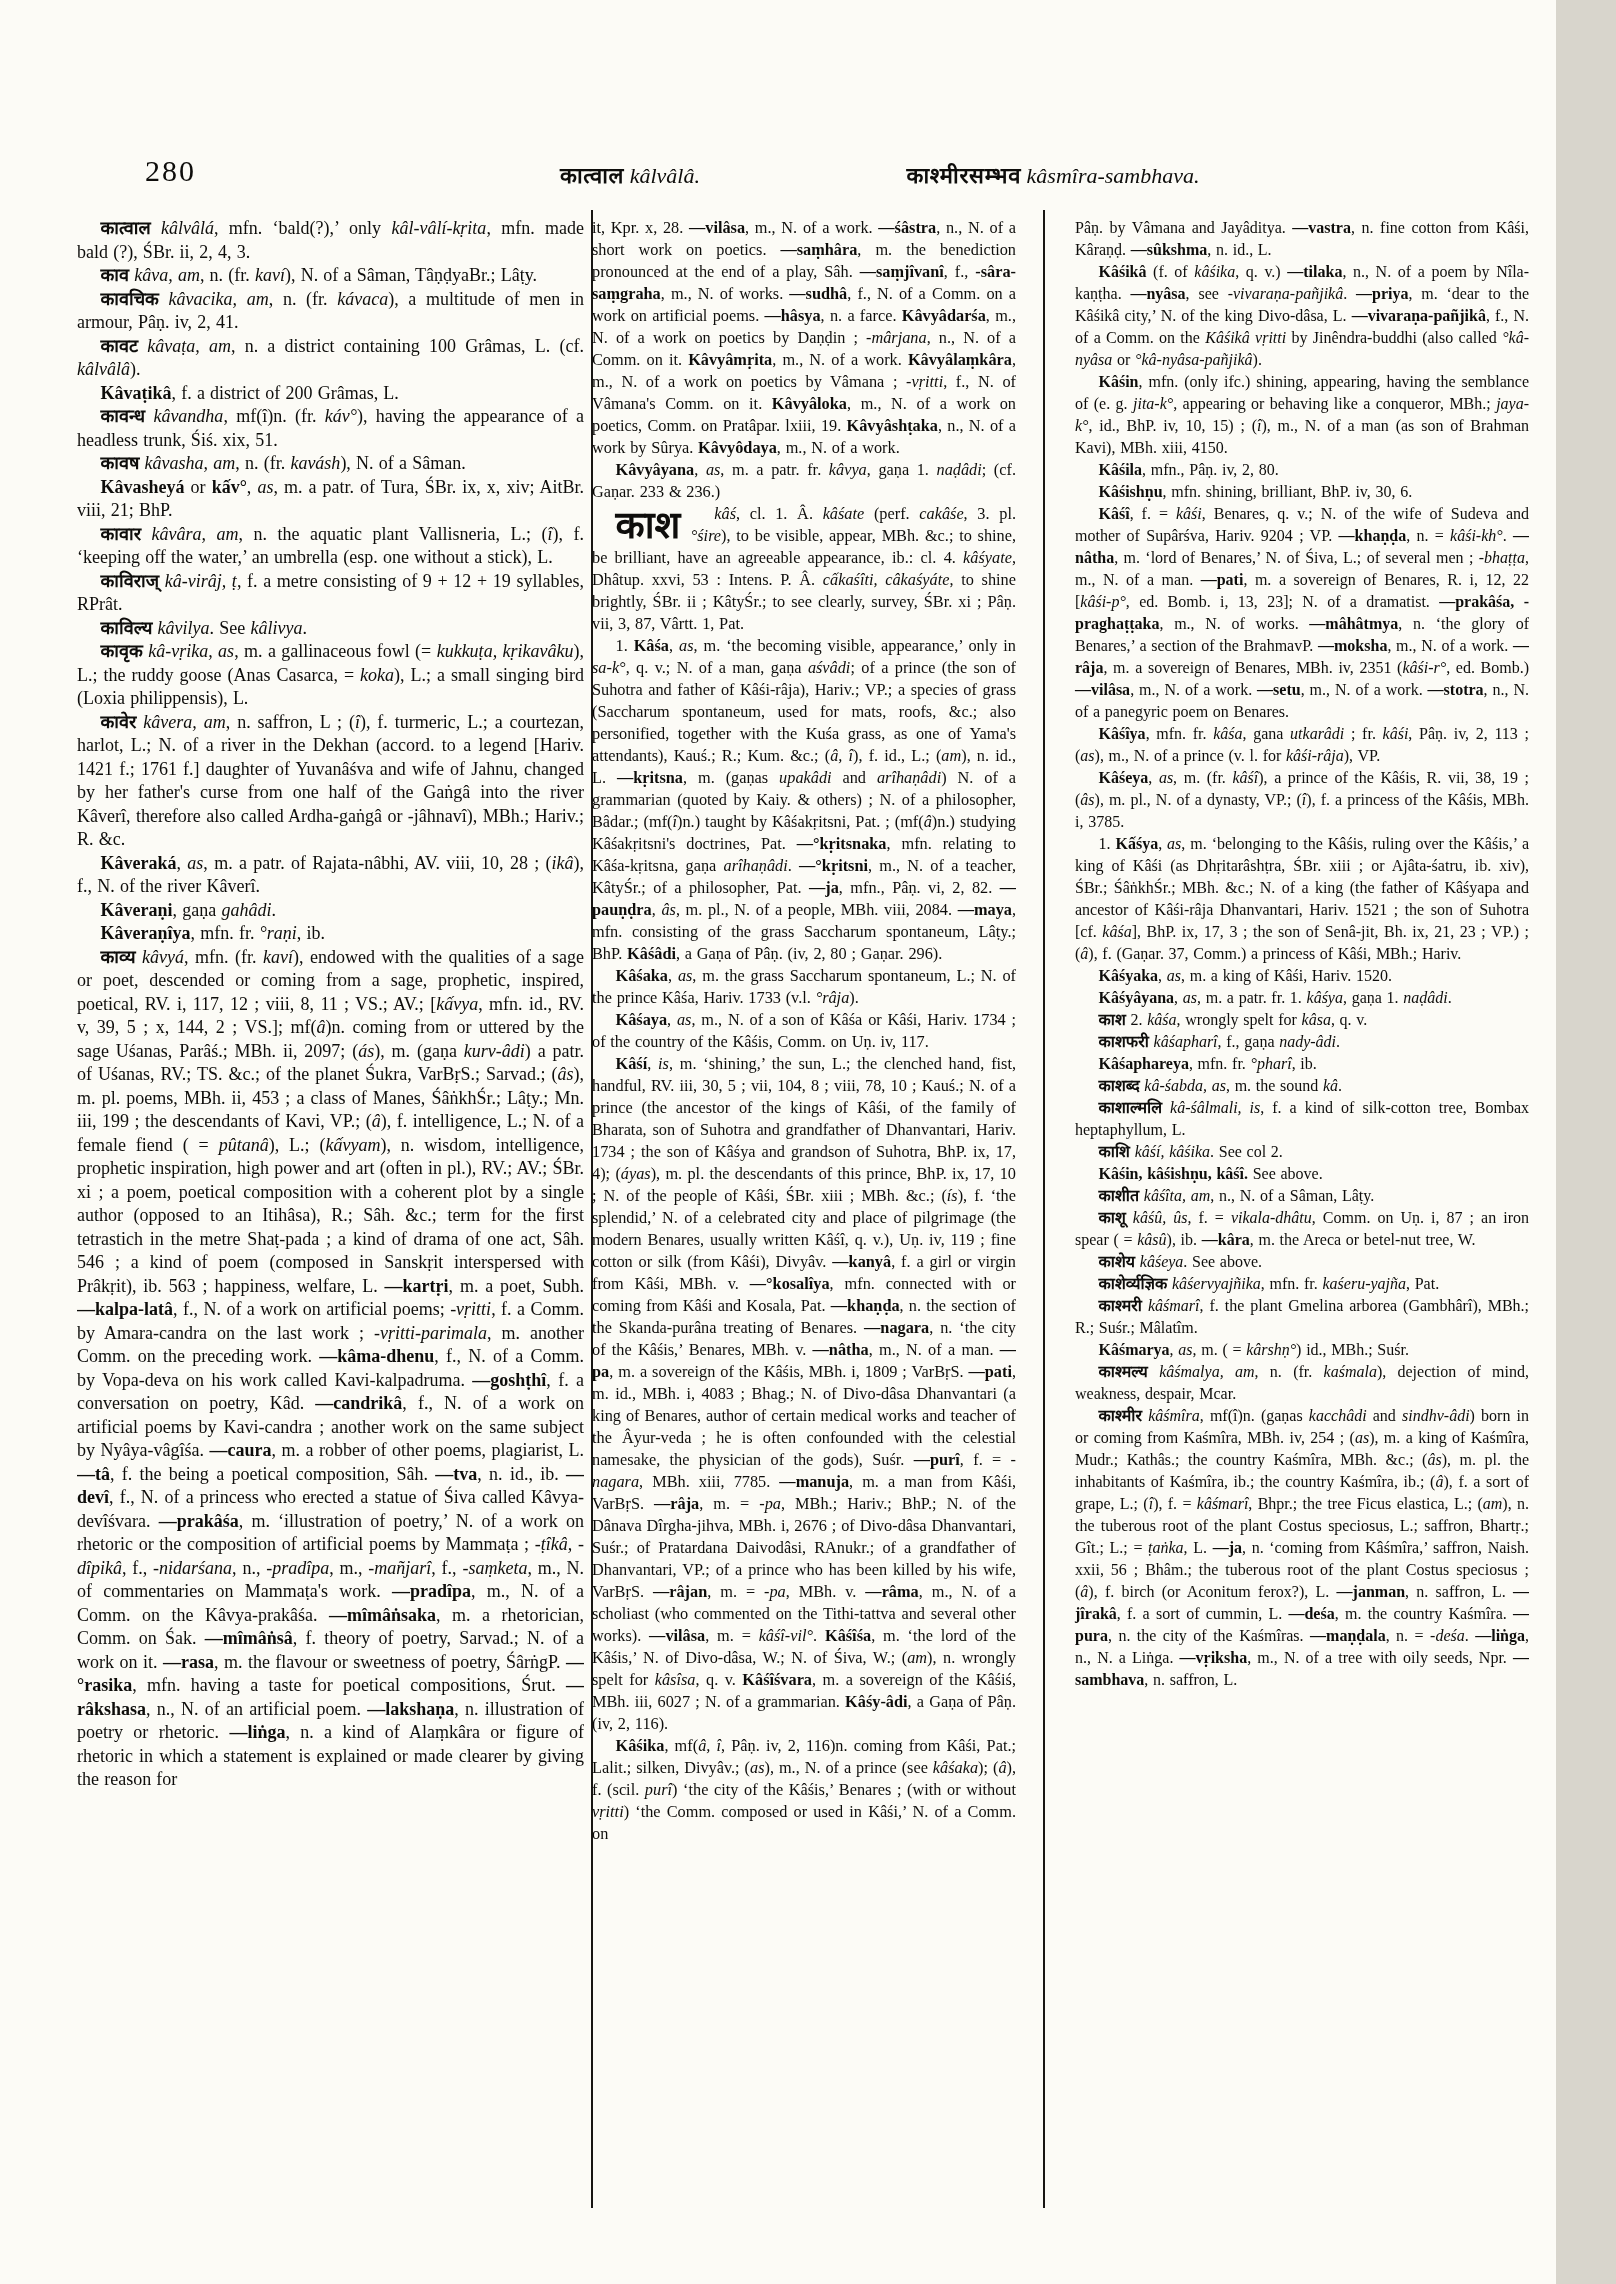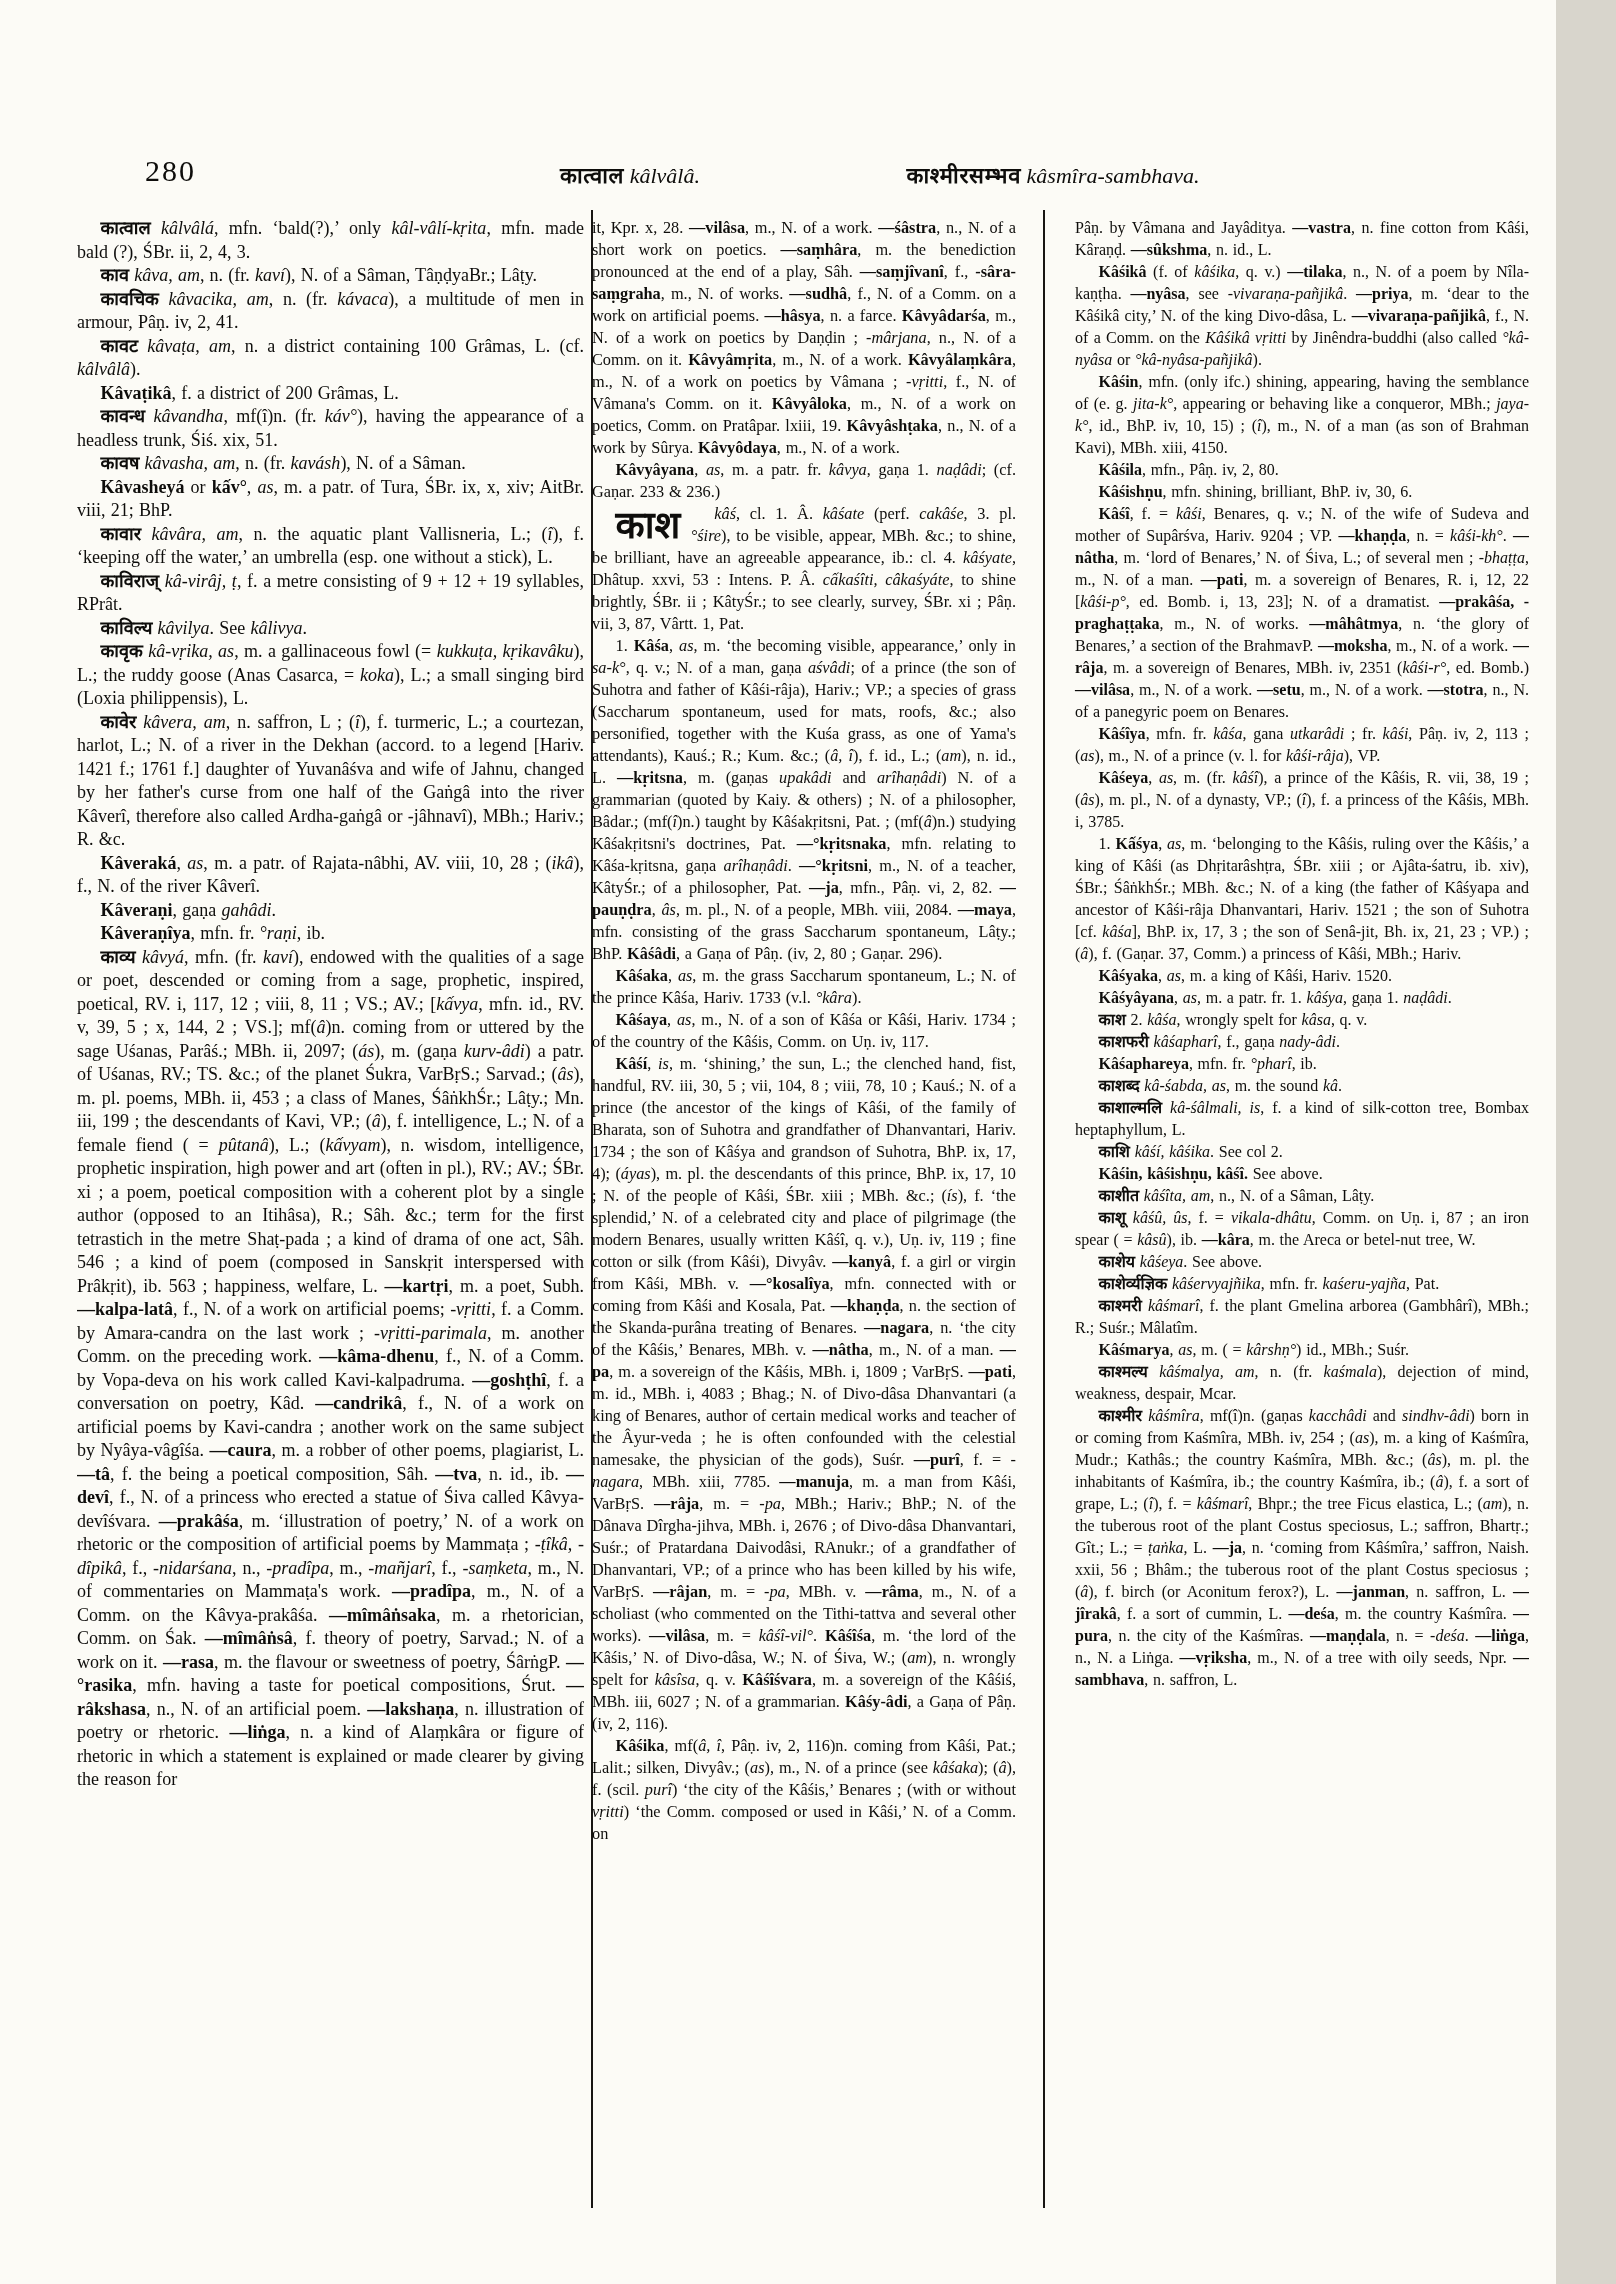--- a/index.html
+++ b/index.html
@@ -68,21 +68,21 @@
       <p class="entry"><b>Kâveraṇîya</b>, mfn. fr. <i>°raṇi</i>, ib.</p>
       <p class="entry"><b>काव्य</b> <i>kâvyá</i>, mfn. (fr. <i>kaví</i>), endowed with the qualities of a sage or poet, descended or coming from a sage, prophetic, inspired, poetical, RV. i, 117, 12 ; viii, 8, 11 ; VS.; AV.; [<i>kấvya</i>, mfn. id., RV. v, 39, 5 ; x, 144, 2 ; VS.]; mf(<i>â</i>)n. coming from or uttered by the sage Uśanas, Parâś.; MBh. ii, 2097; (<i>ás</i>), m. (gaṇa <i>kurv-âdi</i>) a patr. of Uśanas, RV.; TS. &amp;c.; of the planet Śukra, VarBṛS.; Sarvad.; (<i>âs</i>), m. pl. poems, MBh. ii, 453 ; a class of Manes, ŚâṅkhŚr.; Lâṭy.; Mn. iii, 199 ; the descendants of Kavi, VP.; (<i>â</i>), f. intelligence, L.; N. of a female fiend ( = <i>pûtanâ</i>), L.; (<i>kấvyam</i>), n. wisdom, intelligence, prophetic inspiration, high power and art (often in pl.), RV.; AV.; ŚBr. xi ;  a poem, poetical composition with a coherent plot by a single author (opposed to an Itihâsa), R.; Sâh. &amp;c.; term for the first tetrastich in the metre Shaṭ-pada ; a kind of drama of one act, Sâh. 546 ; a kind of poem (composed in Sanskṛit interspersed with Prâkṛit), ib. 563 ; happiness, welfare, L. <b>—kartṛi</b>, m. a poet, Subh. <b>—kalpa-latâ</b>, f., N. of a work on artificial poems; <i>-vṛitti</i>, f. a Comm. by Amara-candra on the last work ; <i>-vṛitti-parimala</i>, m. another Comm. on the preceding work. <b>—kâma-dhenu</b>, f., N. of a Comm. by Vopa-deva on his work called Kavi-kalpadruma. <b>—goshṭhî</b>, f. a conversation on poetry, Kâd. <b>—candrikâ</b>, f., N. of a work on artificial poems by Kavi-candra ; another work on the same subject by Nyâya-vâgîśa. <b>—caura</b>, m. a robber of other poems, plagiarist, L. <b>—tâ</b>, f. the being a poetical composition, Sâh. <b>—tva</b>, n. id., ib. <b>—devî</b>, f., N. of a princess who erected a statue of Śiva called Kâvya-devîśvara. <b>—prakâśa</b>, m. ‘illustration of poetry,’ N. of a work on rhetoric or the composition of artificial poems by Mammaṭa ; <i>-ṭîkâ, -dîpikâ</i>, f., <i>-nidarśana</i>, n., <i>-pradîpa</i>, m., <i>-mañjarî</i>, f., <i>-saṃketa</i>, m., N. of commentaries on Mammaṭa's work. <b>—pradîpa</b>, m., N. of a Comm. on the Kâvya-prakâśa. <b>—mîmâṅsaka</b>, m. a rhetorician, Comm. on Śak. <b>—mîmâṅsâ</b>, f. theory of poetry, Sarvad.; N. of a work on it. <b>—rasa</b>, m. the flavour or sweetness of poetry, ŚârṅgP. <b>—°rasika</b>, mfn. having a taste for poetical compositions, Śrut. <b>—râkshasa</b>, n., N. of an artificial poem. <b>—lakshaṇa</b>, n. illustration of poetry or rhetoric. <b>—liṅga</b>, n. a kind of Alaṃkâra or figure of rhetoric in which a statement is explained or made clearer by giving the reason for</p>
     </div>
 
   <div class="col c2">
 
   <p class="entry cont">it, Kpr. x, 28. <b>—vilâsa</b>, m., N. of a work. <b>—śâstra</b>, n., N. of a short work on poetics. <b>—saṃhâra</b>, m. the benediction pronounced at the end of a play, Sâh. <b>—saṃjîvanî</b>, f., <b>-sâra-saṃgraha</b>, m., N. of works. <b>—sudhâ</b>, f., N. of a Comm. on a work on artificial poems. <b>—hâsya</b>, n. a farce. <b>Kâvyâdarśa</b>, m., N. of a work on poetics by Daṇḍin ; <i>-mârjana</i>, n., N. of a Comm. on it. <b>Kâvyâmṛita</b>, m., N. of a work. <b>Kâvyâlaṃkâra</b>, m., N. of a work on poetics by Vâmana ; <i>-vṛitti</i>, f., N. of Vâmana's Comm. on it. <b>Kâvyâloka</b>, m., N. of a work on poetics, Comm. on Pratâpar. lxiii, 19. <b>Kâvyâshṭaka</b>, n., N. of a work by Sûrya. <b>Kâvyôdaya</b>, m., N. of a work.</p>
       <p class="entry"><b>Kâvyâyana</b>, <i>as</i>, m. a patr. fr. <i>kâvya</i>, gaṇa 1. <i>naḍâdi</i>; (cf. Gaṇar. 233 &amp; 236.)</p>
       <p class="entry"><span class="root">काश</span> <i>kâś</i>, cl. 1. Â. <i>kâśate</i> (perf. <i>cakâśe</i>, 3. pl. <i>°śire</i>), to be visible, appear, MBh. &amp;c.; to shine, be brilliant, have an agreeable appearance, ib.: cl. 4. <i>kâśyate</i>, Dhâtup. xxvi, 53 : Intens. P. Â. <i>cấkaśîti, câkaśyáte</i>, to shine brightly, ŚBr. ii ; KâtyŚr.; to see clearly, survey, ŚBr. xi ; Pâṇ. vii, 3, 87, Vârtt. 1, Pat.</p>
       <p class="entry">1. <b>Kâśa</b>, <i>as</i>, m. ‘the becoming visible, appearance,’ only in <i>sa-k°</i>, q. v.; N. of a man, gaṇa <i>aśvâdi</i>; of a prince (the son of Suhotra and father of Kâśi-râja), Hariv.; VP.; a species of grass (Saccharum spontaneum, used for mats, roofs, &amp;c.; also personified, together with the Kuśa grass, as one of Yama's attendants), Kauś.; R.; Kum. &amp;c.; (<i>â, î</i>), f. id., L.; (<i>am</i>), n. id., L. <b>—kṛitsna</b>, m. (gaṇas <i>upakâdi</i> and <i>arîhaṇâdi</i>) N. of a grammarian (quoted by Kaiy. &amp; others) ; N. of a philosopher, Bâdar.; (mf(<i>î</i>)n.) taught by Kâśakṛitsni, Pat. ; (mf(<i>â</i>)n.) studying Kâśakṛitsni's doctrines, Pat. <b>—°kṛitsnaka</b>, mfn. relating to Kâśa-kṛitsna, gaṇa <i>arîhaṇâdi</i>. <b>—°kṛitsni</b>, m., N. of a teacher, KâtyŚr.; of a philosopher, Pat. <b>—ja</b>, mfn., Pâṇ. vi, 2, 82. <b>—pauṇḍra</b>, <i>âs</i>, m. pl., N. of a people, MBh. viii, 2084. <b>—maya</b>, mfn. consisting of the grass Saccharum spontaneum, Lâṭy.; BhP. <b>Kâśâdi</b>, a Gaṇa of Pâṇ. (iv, 2, 80 ; Gaṇar. 296).</p>
-      <p class="entry"><b>Kâśaka</b>, <i>as</i>, m. the grass Saccharum spontaneum, L.; N. of the prince Kâśa, Hariv. 1733 (v.l. <i>°kâra</i>).</p>
+      <p class="entry"><b>Kâśaka</b>, <i>as</i>, m. the grass Saccharum spontaneum, L.; N. of the prince Kâśa, Hariv. 1733 (v.l. <i>°râja</i>).</p>
       <p class="entry"><b>Kâśaya</b>, <i>as</i>, m., N. of a son of Kâśa or Kâśi, Hariv. 1734 ; of the country of the Kâśis, Comm. on Uṇ. iv, 117.</p>
       <p class="entry"><b>Kâśí</b>, <i>is</i>, m. ‘shining,’ the sun, L.; the clenched hand, fist, handful, RV. iii, 30, 5 ; vii, 104, 8 ; viii, 78, 10 ; Kauś.; N. of a prince (the ancestor of the kings of Kâśi, of the family of Bharata, son of Suhotra and grandfather of Dhanvantari, Hariv. 1734 ; the son of Kâśya and grandson of Suhotra, BhP. ix, 17, 4); (<i>áyas</i>), m. pl. the descendants of this prince, BhP. ix, 17, 10 ; N. of the people of Kâśi, ŚBr. xiii ; MBh. &amp;c.; (<i>ís</i>), f. ‘the splendid,’ N. of a celebrated city and place of pilgrimage (the modern Benares, usually written Kâśî, q. v.), Uṇ. iv, 119 ; fine cotton or silk (from Kâśi), Divyâv. <b>—kanyâ</b>, f. a girl or virgin from Kâśi, MBh. v. <b>—°kosalîya</b>, mfn. connected with or coming from Kâśi and Kosala, Pat. <b>—khaṇḍa</b>, n. the section of the Skanda-purâna treating of Benares. <b>—nagara</b>, n. ‘the city of the Kâśis,’ Benares, MBh. v. <b>—nâtha</b>, m., N. of a man. <b>—pa</b>, m. a sovereign of the Kâśis, MBh. i, 1809 ; VarBṛS. <b>—pati</b>, m. id., MBh. i, 4083 ; Bhag.; N. of Divo-dâsa Dhanvantari (a king of Benares, author of certain medical works and teacher of the Âyur-veda ; he is often confounded with the celestial namesake, the physician of the gods), Suśr. <b>—purî</b>, f. = <i>-nagara</i>, MBh. xiii, 7785. <b>—manuja</b>, m. a man from Kâśi, VarBṛS. <b>—râja</b>, m. = <i>-pa</i>, MBh.; Hariv.; BhP.; N. of the Dânava Dîrgha-jihva, MBh. i, 2676 ; of Divo-dâsa Dhanvantari, Suśr.; of Pratardana Daivodâsi, RAnukr.; of a grandfather of Dhanvantari, VP.; of a prince who has been killed by his wife, VarBṛS. <b>—râjan</b>, m. = <i>-pa</i>, MBh. v. <b>—râma</b>, m., N. of a scholiast (who commented on the Tithi-tattva and several other works). <b>—vilâsa</b>, m. = <i>kâśî-vil°</i>. <b>Kâśîśa</b>, m. ‘the lord of the Kâśis,’ N. of Divo-dâsa, W.; N. of Śiva, W.; (<i>am</i>), n. wrongly spelt for <i>kâsîsa</i>, q. v. <b>Kâśîśvara</b>, m. a sovereign of the Kâśiś, MBh. iii, 6027 ; N. of a grammarian. <b>Kâśy-âdi</b>, a Gaṇa of Pâṇ. (iv, 2, 116).</p>
       <p class="entry"><b>Kâśika</b>, mf(<i>â, î</i>, Pâṇ. iv, 2, 116)n. coming from Kâśi, Pat.; Lalit.; silken, Divyâv.; (<i>as</i>), m., N. of a prince (see <i>kâśaka</i>); (<i>â</i>), f. (scil. <i>purî</i>) ‘the city of the Kâśis,’ Benares ; (with or without <i>vṛitti</i>) ‘the Comm. composed or used in Kâśi,’ N. of a Comm. on</p>
     </div>
 
   <div class="col c3">
 
   <p class="entry cont">Pâṇ. by Vâmana and Jayâditya. <b>—vastra</b>, n. fine cotton from Kâśi, Kâraṇḍ. <b>—sûkshma</b>, n. id., L.</p>
       <p class="entry"><b>Kâśikâ</b> (f. of <i>kâśika</i>, q. v.) <b>—tilaka</b>, n., N. of a poem by Nîla-kaṇṭha. <b>—nyâsa</b>, see <i>-vivaraṇa-pañjikâ</i>. <b>—priya</b>, m. ‘dear to the Kâśikâ city,’ N. of the king Divo-dâsa, L. <b>—vivaraṇa-pañjikâ</b>, f., N. of a Comm. on the <i>Kâśikâ vṛitti</i> by Jinêndra-buddhi (also called <i>°kâ-nyâsa</i> or <i>°kâ-nyâsa-pañjikâ</i>).</p>
       <p class="entry"><b>Kâśin</b>, mfn. (only ifc.) shining, appearing, having the semblance of (e. g. <i>jita-k°</i>, appearing or behaving like a conqueror, MBh.; <i>jaya-k°</i>, id., BhP. iv, 10, 15) ; (<i>î</i>), m., N. of a man (as son of Brahman Kavi), MBh. xiii, 4150.</p>

